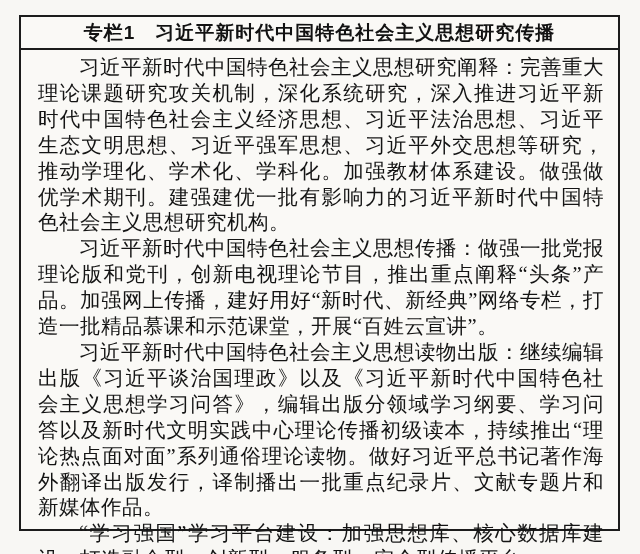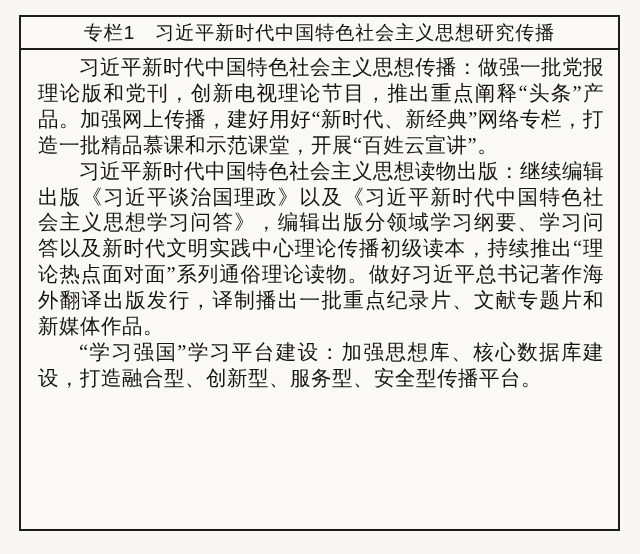--- a/index.html
+++ b/index.html
@@ -25,21 +25,21 @@
     border: 2px solid #1c1c1c;
     background: #faf9f6;
     box-sizing: content-box;
   }
   .column-title {
     height: 31px;
     line-height: 31px;
     border-bottom: 2px solid #1c1c1c;
     text-align: center;
     font-family: "Liberation Sans", sans-serif;
-    font-weight: normal;
+    font-weight: bold;
     font-size: 19px;
     color: #121212;
     letter-spacing: 1px;
     white-space: nowrap;
   }
   .column-body {
     padding: 5px 14px 0 17px;
     color: #141414;
   }
   .column-body p {
@@ -52,18 +52,19 @@
     letter-spacing: 0.5px;
   }
 </style>
 </head>
 <body>
 
 <div class="page">
   <div class="column-box">
     <div class="column-title">专栏1　习近平新时代中国特色社会主义思想研究传播</div>
     <div class="column-body">
+      <p>习近平新时代中国特色社会主义思想研究阐释：完善重大理论课题研究攻关机制，深化系统研究，深入推进习近平新时代中国特色社会主义经济思想、习近平法治思想、习近平生态文明思想、习近平强军思想、习近平外交思想等研究，推动学理化、学术化、学科化。加强教材体系建设。做强做优学术期刊。建强建优一批有影响力的习近平新时代中国特色社会主义思想研究机构。</p>
       <p>习近平新时代中国特色社会主义思想传播：做强一批党报理论版和党刊，创新电视理论节目，推出重点阐释“头条”产品。加强网上传播，建好用好“新时代、新经典”网络专栏，打造一批精品慕课和示范课堂，开展“百姓云宣讲”。</p>
       <p>习近平新时代中国特色社会主义思想读物出版：继续编辑出版《习近平谈治国理政》以及《习近平新时代中国特色社会主义思想学习问答》，编辑出版分领域学习纲要、学习问答以及新时代文明实践中心理论传播初级读本，持续推出“理论热点面对面”系列通俗理论读物。做好习近平总书记著作海外翻译出版发行，译制播出一批重点纪录片、文献专题片和新媒体作品。</p>
       <p>“学习强国”学习平台建设：加强思想库、核心数据库建设，打造融合型、创新型、服务型、安全型传播平台。</p>
     </div>
   </div>
 </div>
 
 </body></html>

